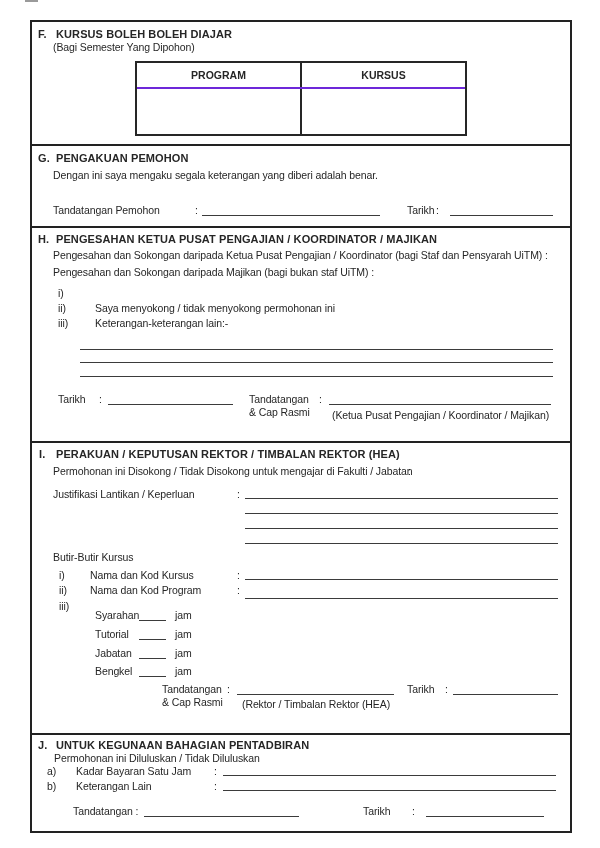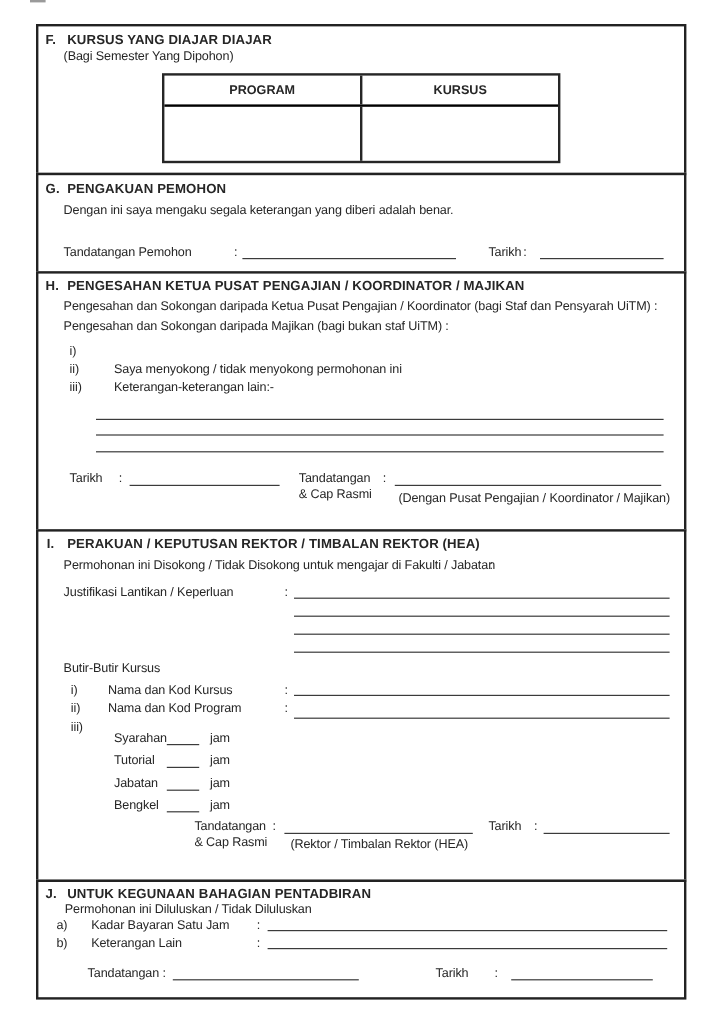--- a/index.html
+++ b/index.html
@@ -11,34 +11,34 @@
   #box-h{top:226px;height:217px;}
   #box-i{top:441px;height:294px;}
   #box-j{top:733px;height:100px;}
   .sec-letter,.sec-title{position:absolute;font-weight:bold;font-size:11px;white-space:nowrap;letter-spacing:.1px;}
   .t{position:absolute;font-size:10.5px;white-space:nowrap;letter-spacing:-0.1px;text-align:right;}
   .b{font-weight:bold;}
   .hl{position:absolute;height:0;border-top:1.6px solid #3b3b3b;}
   .artifact{position:absolute;left:25px;top:0;width:13px;height:2px;background:#9a9a9a;}
   
   .ftable{position:absolute;left:103px;top:39px;width:332px;height:75px;border:2px solid #262626;box-sizing:border-box;display:flex;flex-direction:column;}
-  .ftable .hrow{height:24px;border-bottom:2px solid #000000;display:flex;}
+  .ftable .hrow{height:24px;border-bottom:2px solid #6d28d9;display:flex;}
   .ftable .brow{flex:1;display:flex;}
   .ftable .cell{flex:1;display:flex;align-items:center;justify-content:center;font-size:10.5px;box-sizing:border-box;}
   .ftable .c1{border-right:2px solid #262626;}
 </style>
 </head>
 <body>
 
 <div class="page">
   <div class="artifact"></div>
 
   <section class="box" id="box-f">
     <span class="sec-letter" style="left:6px;top:6px">F.</span>
-    <span class="sec-title" style="left:24px;top:6px">KURSUS YANG DIAJAR DIAJAR</span>
+    <span class="sec-title" style="left:24px;top:6px">KURSUS BOLEH BOLEH DIAJAR</span>
     <span class="t" style="left:21px;top:19px">(Bagi Semester Yang Dipohon)</span>
     <div class="ftable">
       <div class="hrow">
         <div class="cell c1 b">PROGRAM</div>
         <div class="cell b">KURSUS</div>
       </div>
       <div class="brow">
         <div class="cell c1"></div>
         <div class="cell"></div>
       </div>
@@ -73,21 +73,21 @@
     <div class="hl" style="left:48px;top:134px;width:473px"></div>
     <div class="hl" style="left:48px;top:148px;width:473px"></div>
 
     <span class="t" style="left:26px;top:165px">Tarikh</span>
     <span class="t" style="left:67px;top:165px">:</span>
     <div class="hl" style="left:76px;top:176px;width:125px"></div>
     <span class="t" style="left:217px;top:165px">Tandatangan</span>
     <span class="t" style="left:217px;top:178px">&amp; Cap Rasmi</span>
     <span class="t" style="left:287px;top:165px">:</span>
     <div class="hl" style="left:297px;top:176px;width:222px"></div>
-    <span class="t" style="left:300px;top:181px">(Dengan Pusat Pengajian / Koordinator / Majikan)</span>
+    <span class="t" style="left:300px;top:181px">(Ketua Pusat Pengajian / Koordinator / Majikan)</span>
   </section>
 
   <section class="box" id="box-i">
     <span class="sec-letter" style="left:7px;top:5px">I.</span>
     <span class="sec-title" style="left:24px;top:5px">PERAKUAN / KEPUTUSAN REKTOR / TIMBALAN REKTOR (HEA)</span>
     <span class="t" style="left:21px;top:22px">Permohonan ini Disokong / Tidak Disokong untuk mengajar di Fakulti / Jabatan</span>
     <span class="t" style="left:376px;top:22px">:</span>
 
     <span class="t" style="left:21px;top:45px">Justifikasi Lantikan / Keperluan</span>
     <span class="t" style="left:205px;top:45px">:</span>

